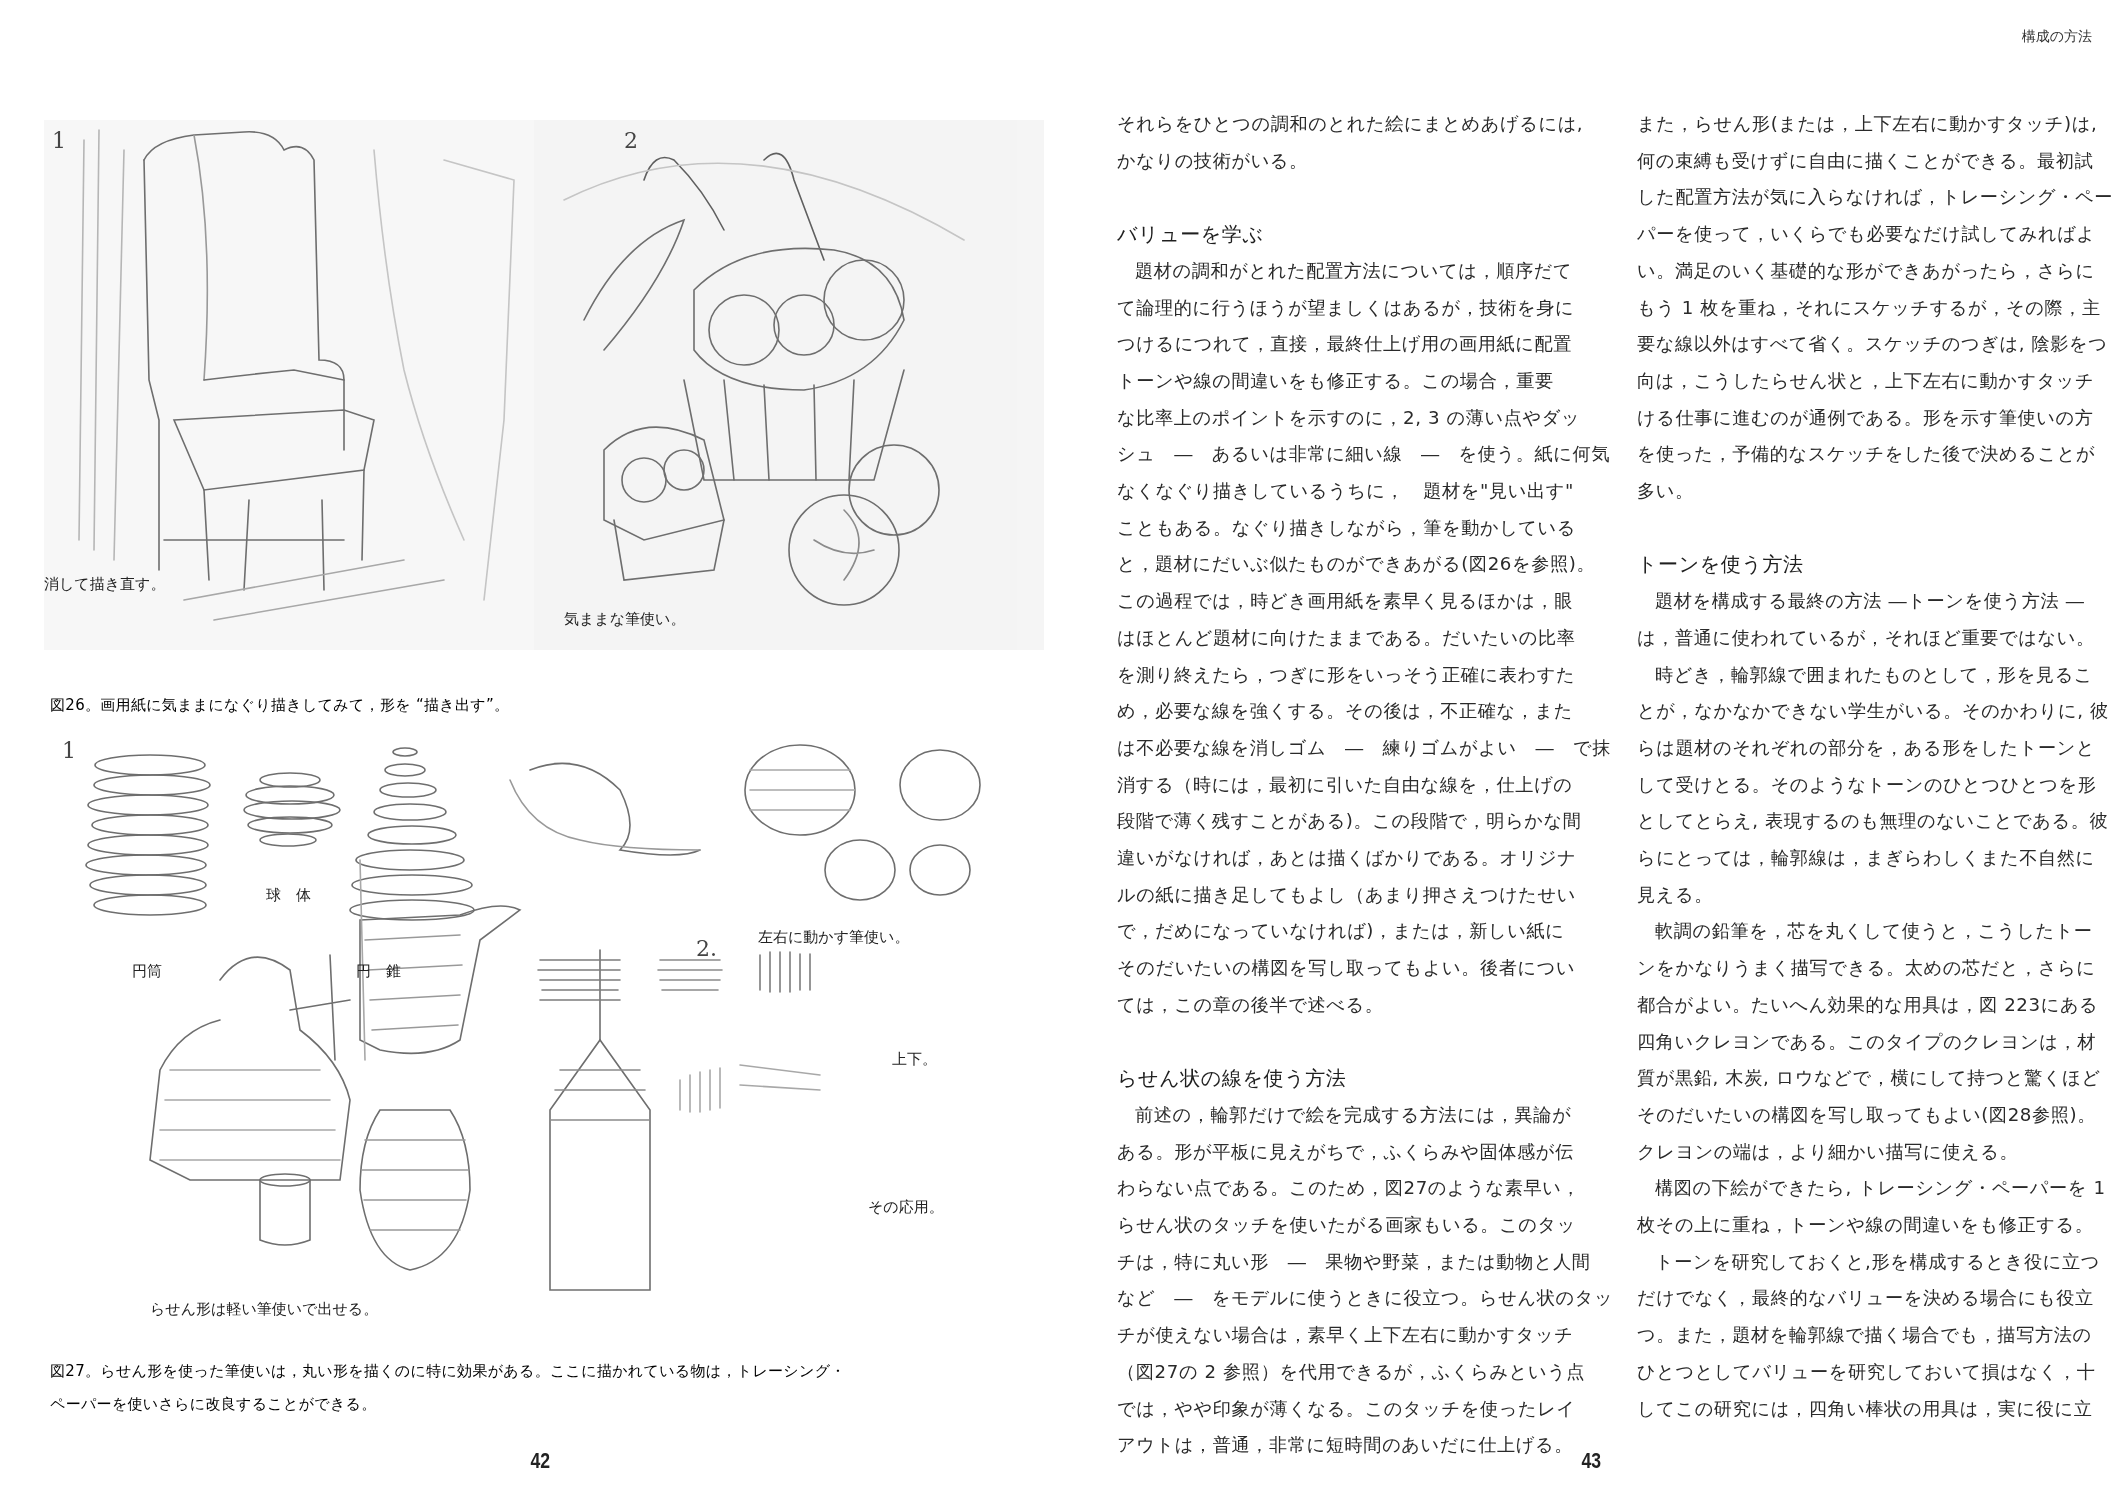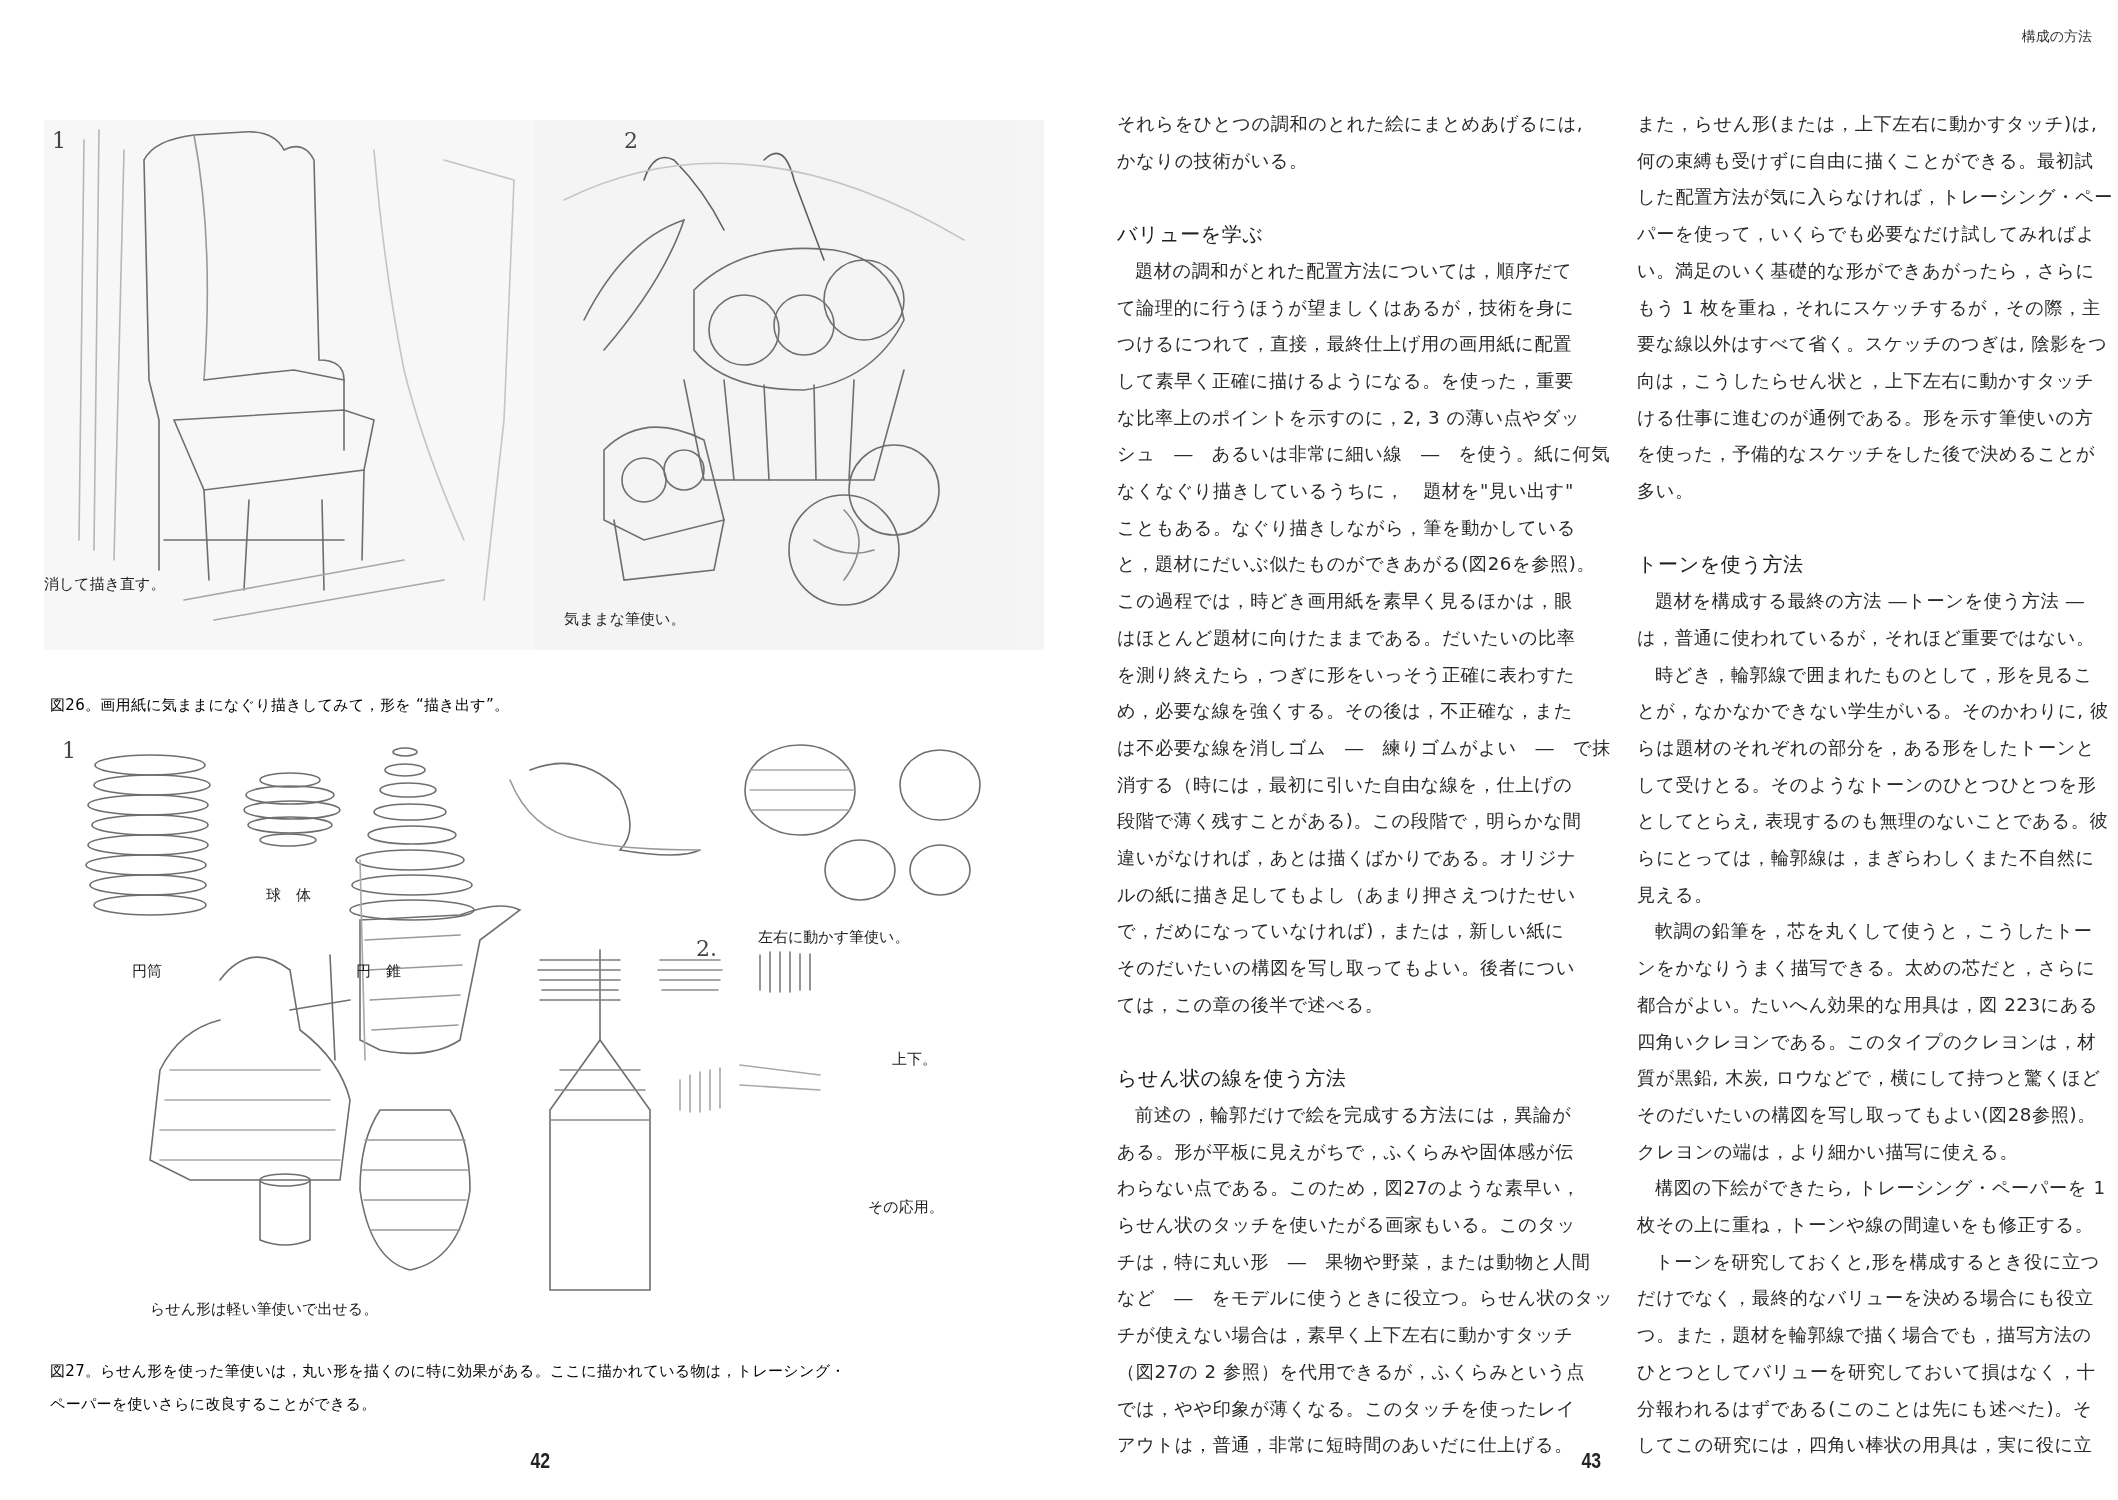--- a/index.html
+++ b/index.html
@@ -169,21 +169,21 @@
   <div class="running-head">構成の方法</div>
 
   <div class="col" id="col1" style="left:58px; width:500px;">
       <p>それらをひとつの調和のとれた絵にまとめあげるには,</p>
       <p>かなりの技術がいる。</p>
       <div class="gap"></div>
       <h3>バリューを学ぶ</h3>
       <p class="indent">題材の調和がとれた配置方法については，順序だて</p>
       <p>て論理的に行うほうが望ましくはあるが，技術を身に</p>
       <p>つけるにつれて，直接，最終仕上げ用の画用紙に配置</p>
-      <p>して素早く正確に描けるようになる。を使った，重要</p>
+      <p>トーンや線の間違いをも修正する。この場合，重要</p>
       <p>な比率上のポイントを示すのに，2, 3 の薄い点やダッ</p>
       <p>シュ　―　あるいは非常に細い線　―　を使う。紙に何気</p>
       <p>なくなぐり描きしているうちに，　題材を"見い出す"</p>
       <p>こともある。なぐり描きしながら，筆を動かしている</p>
       <p>と，題材にだいぶ似たものができあがる(図26を参照)。</p>
       <p>この過程では，時どき画用紙を素早く見るほかは，眼</p>
       <p>はほとんど題材に向けたままである。だいたいの比率</p>
       <p>を測り終えたら，つぎに形をいっそう正確に表わすた</p>
       <p>め，必要な線を強くする。その後は，不正確な，また</p>
       <p>は不必要な線を消しゴム　―　練りゴムがよい　―　で抹</p>
@@ -236,18 +236,17 @@
       <p>四角いクレヨンである。このタイプのクレヨンは，材</p>
       <p>質が黒鉛, 木炭, ロウなどで，横にして持つと驚くほど</p>
       <p>そのだいたいの構図を写し取ってもよい(図28参照)。</p>
       <p>クレヨンの端は，より細かい描写に使える。</p>
       <p class="indent">構図の下絵ができたら, トレーシング・ペーパーを 1</p>
       <p>枚その上に重ね，トーンや線の間違いをも修正する。</p>
       <p class="indent">トーンを研究しておくと,形を構成するとき役に立つ</p>
       <p>だけでなく，最終的なバリューを決める場合にも役立</p>
       <p>つ。また，題材を輪郭線で描く場合でも，描写方法の</p>
       <p>ひとつとしてバリューを研究しておいて損はなく，十</p>
-      <p>分報われるはずである(このことは先にも述べた)。そ</p>
       <p>してこの研究には，四角い棒状の用具は，実に役に立</p>
     </div>
 
   <div class="page-num" style="left:520px;">43</div>
 </div>
 
 </body></html>

